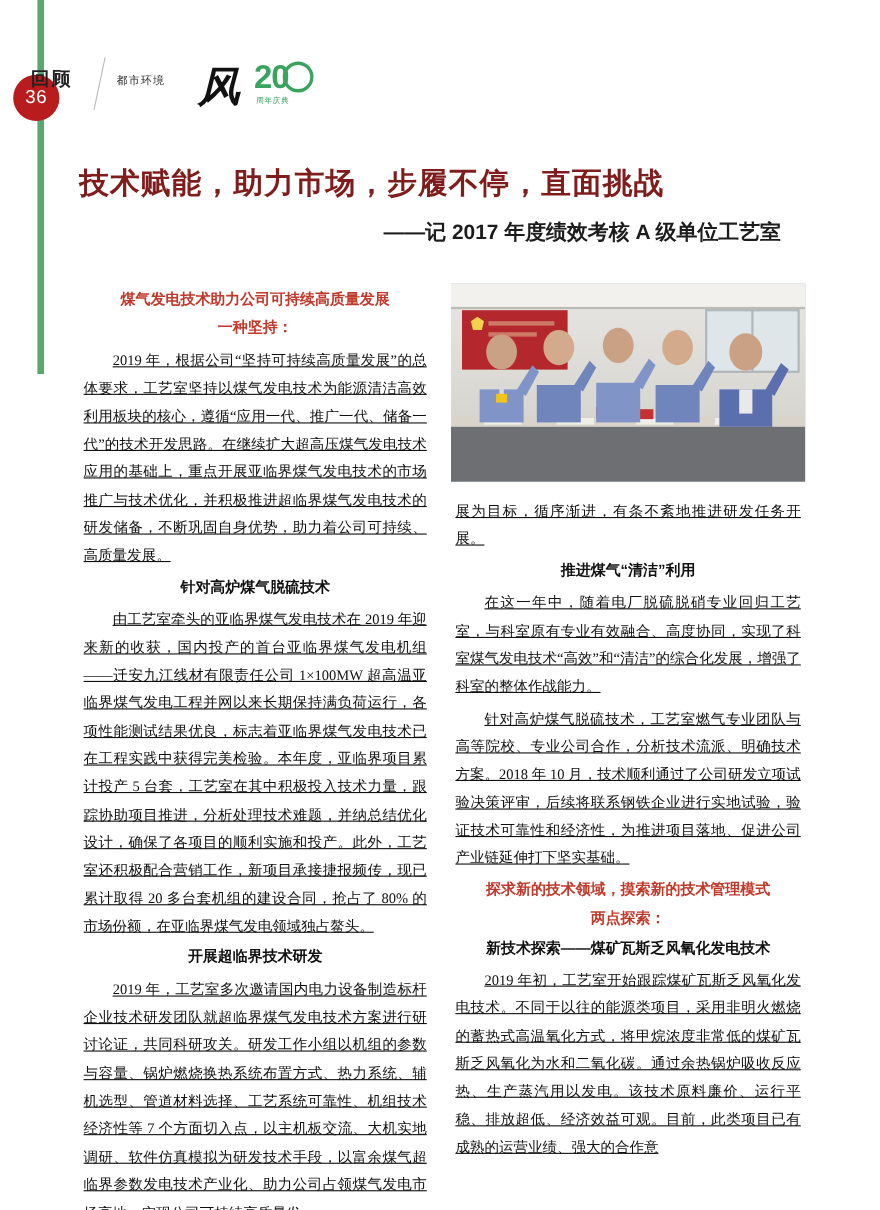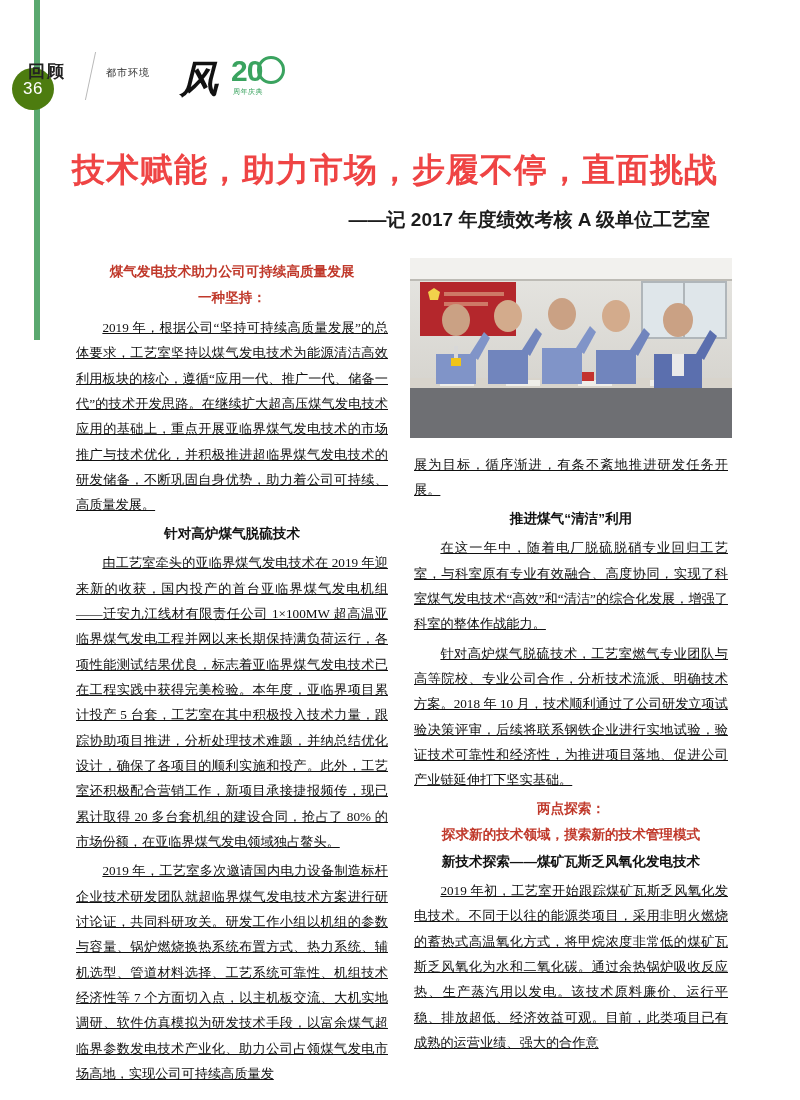--- a/index.html
+++ b/index.html
@@ -25,21 +25,21 @@
     height: 340px;
     background: #5aa86f;
   }
   .page-badge {
     position: absolute;
     left: 12px;
     top: 68px;
     width: 42px;
     height: 42px;
     border-radius: 50%;
-    background: #4d7c0f;
+    background: #b91c1c;
     color: #ffffff;
     font-family: "Liberation Sans", sans-serif;
     font-size: 17px;
     display: flex;
     align-items: center;
     justify-content: center;
     letter-spacing: 0.5px;
   }
 
   
@@ -129,24 +129,24 @@
 
   
   .title-wrap {
     position: absolute;
     left: 72px;
     top: 148px;
     width: 660px;
   }
   .main-title {
     font-family: "Liberation Sans", sans-serif;
-    font-size: 33px;
+    font-size: 27px;
     font-weight: bold;
     letter-spacing: 1px;
-    color: #ef4444;
+    color: #7f1d1d;
     white-space: nowrap;
   }
   .sub-title {
     margin-top: 14px;
     text-align: right;
     font-family: "Liberation Sans", sans-serif;
     font-size: 19px;
     font-weight: bold;
     color: #1c1c1c;
     padding-right: 22px;
@@ -280,25 +280,26 @@
     <rect x="41" y="100" width="10" height="8" fill="#f0c419"></rect>
   </svg>
 </div>
 
 <div class="col col-left">
   <div class="h-center">煤气发电技术助力公司可持续高质量发展</div>
   <div class="h-center">一种坚持：</div>
   <p class="para">2019 年，根据公司“坚持可持续高质量发展”的总体要求，工艺室坚持以煤气发电技术为能源清洁高效利用板块的核心，遵循“应用一代、推广一代、储备一代”的技术开发思路。在继续扩大超高压煤气发电技术应用的基础上，重点开展亚临界煤气发电技术的市场推广与技术优化，并积极推进超临界煤气发电技术的研发储备，不断巩固自身优势，助力着公司可持续、高质量发展。</p>
   <div class="h-center dark">针对高炉煤气脱硫技术</div>
   <p class="para">由工艺室牵头的亚临界煤气发电技术在 2019 年迎来新的收获，国内投产的首台亚临界煤气发电机组——迁安九江线材有限责任公司 1×100MW 超高温亚临界煤气发电工程并网以来长期保持满负荷运行，各项性能测试结果优良，标志着亚临界煤气发电技术已在工程实践中获得完美检验。本年度，亚临界项目累计投产 5 台套，工艺室在其中积极投入技术力量，跟踪协助项目推进，分析处理技术难题，并纳总结优化设计，确保了各项目的顺利实施和投产。此外，工艺室还积极配合营销工作，新项目承接捷报频传，现已累计取得 20 多台套机组的建设合同，抢占了 80% 的市场份额，在亚临界煤气发电领域独占鳌头。</p>
+  <div class="h-center dark">开展超临界技术研发</div>
   <p class="para">2019 年，工艺室多次邀请国内电力设备制造标杆企业技术研发团队就超临界煤气发电技术方案进行研讨论证，共同科研攻关。研发工作小组以机组的参数与容量、锅炉燃烧换热系统布置方式、热力系统、辅机选型、管道材料选择、工艺系统可靠性、机组技术经济性等 7 个方面切入点，以主机板交流、大机实地调研、软件仿真模拟为研发技术手段，以富余煤气超临界参数发电技术产业化、助力公司占领煤气发电市场高地，实现公司可持续高质量发</p>
 </div>
 
 <div class="col col-right">
   <p class="para noindent">展为目标，循序渐进，有条不紊地推进研发任务开展。</p>
   <div class="h-center dark">推进煤气“清洁”利用</div>
   <p class="para">在这一年中，随着电厂脱硫脱硝专业回归工艺室，与科室原有专业有效融合、高度协同，实现了科室煤气发电技术“高效”和“清洁”的综合化发展，增强了科室的整体作战能力。</p>
   <p class="para">针对高炉煤气脱硫技术，工艺室燃气专业团队与高等院校、专业公司合作，分析技术流派、明确技术方案。2018 年 10 月，技术顺利通过了公司研发立项试验决策评审，后续将联系钢铁企业进行实地试验，验证技术可靠性和经济性，为推进项目落地、促进公司产业链延伸打下坚实基础。</p>
+  <div class="h-center">探求新的技术领域，摸索新的技术管理模式</div>
   <div class="h-center">两点探索：</div>
-  <div class="h-center">探求新的技术领域，摸索新的技术管理模式</div>
   <div class="h-center dark">新技术探索——煤矿瓦斯乏风氧化发电技术</div>
   <p class="para">2019 年初，工艺室开始跟踪煤矿瓦斯乏风氧化发电技术。不同于以往的能源类项目，采用非明火燃烧的蓄热式高温氧化方式，将甲烷浓度非常低的煤矿瓦斯乏风氧化为水和二氧化碳。通过余热锅炉吸收反应热、生产蒸汽用以发电。该技术原料廉价、运行平稳、排放超低、经济效益可观。目前，此类项目已有成熟的运营业绩、强大的合作意</p>
 </div>
 
 </body></html>

